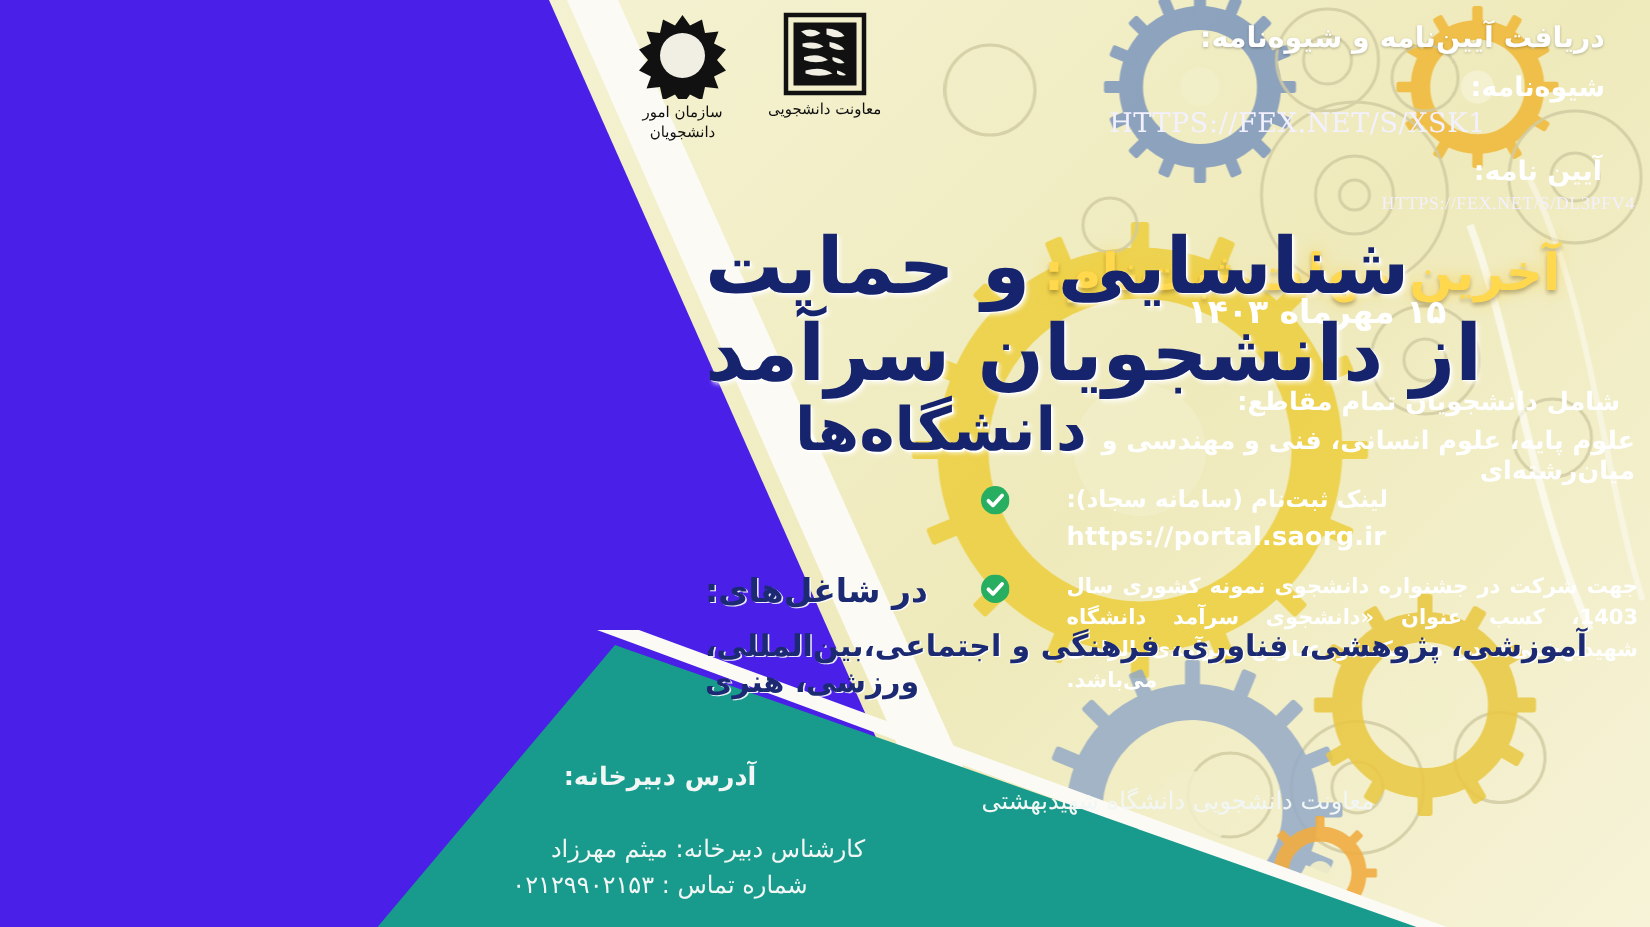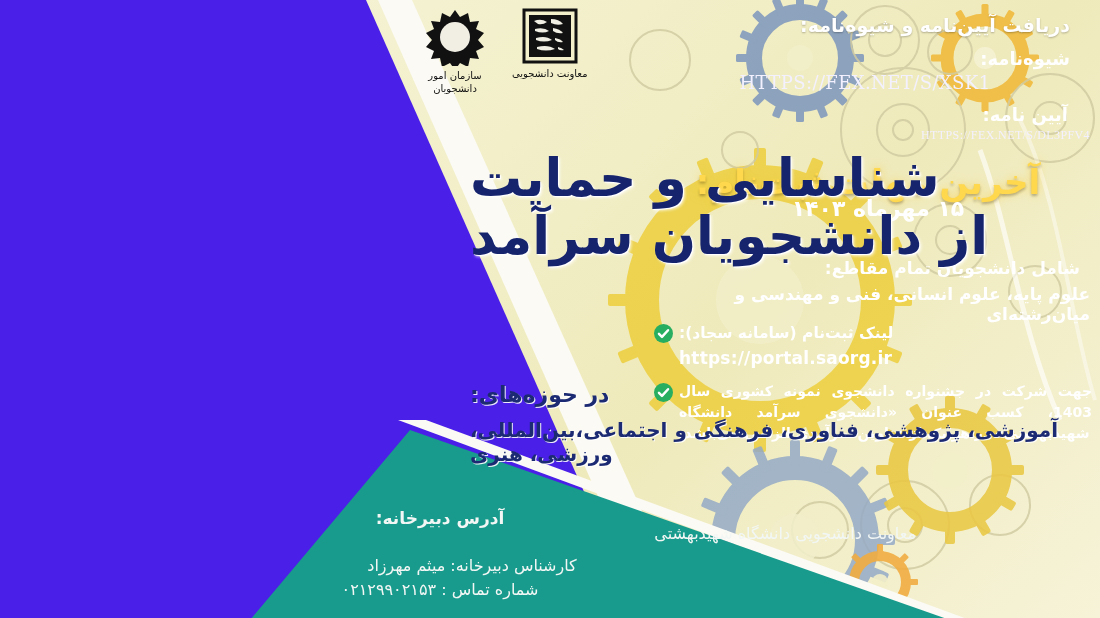--- a/index.html
+++ b/index.html
@@ -52,21 +52,21 @@
   .p-date{top:196px;right:22px;width:400px;text-align:center;color:#fff;font-size:22px;font-weight:bold;}
 
   .p-scope1{top:258px;right:20px;width:420px;text-align:right;color:#fff;font-size:17px;font-weight:bold;}
   .p-scope2{top:284px;right:10px;width:430px;text-align:right;color:#fff;font-size:17px;font-weight:bold;}
 
   .bullets{position:absolute;top:322px;right:8px;width:438px;}
   .bullet{display:flex;flex-direction:row-reverse;align-items:flex-start;gap:6px;margin-bottom:11px;}
   .bullet .chk{flex:0 0 auto;margin-top:2px;}
   .bullet .btxt{
     color:#fff;font-size:15.5px;font-weight:bold;line-height:1.42;
-    text-align:justify;text-align-last:left;direction:rtl;
+    text-align:justify;text-align-last:left;direction:rtl;margin-left:32px;
   }
   .bullet .btxt .url{
     display:block;text-align:center;direction:ltr;
     font-size:17px;letter-spacing:.2px;margin-top:2px;
   }
   .b2 .btxt{font-size:15px;}
   .b3 .btxt{font-size:14px;line-height:1.5;}
 
   
   .t-head{top:508px;left:0;width:880px;text-align:center;color:#f2f7f5;font-size:17px;font-weight:bold;}
@@ -339,23 +339,24 @@
   <div class="teal-panel"></div>
 
   <div class="tx t-head">آدرس دبیرخانه:</div>
   <div class="tx t-l1">معاونت دانشجویی دانشگاه شهیدبهشتی</div>
   <div class="tx t-l2">کارشناس دبیرخانه: میثم مهرزاد</div>
   <div class="tx t-l3">شماره تماس : ۰۲۱۲۹۹۰۲۱۵۳</div>
 
   <div class="title-wrap">
     <div class="title-line tl1">شناسایی و حمایت</div>
     <div class="title-line tl2">از دانشجویان سرآمد</div>
+    <div class="title-line tl3">دانشگاه‌ها</div>
   </div>
 
-  <div class="areas-label">در حوزه‌های:</div>
+  <div class="areas-label">در شاغل‌های:</div>
   <div class="areas-list">آموزشی، پژوهشی، فناوری، فرهنگی و اجتماعی،بین‌المللی، ورزشی، هنری</div>
 
   <div class="logos">
 
     <div class="logo">
       <svg width="56" height="56" viewBox="0 0 56 56">
         <rect x="2" y="2" width="52" height="52" fill="none" stroke="#111" stroke-width="3"></rect>
         <rect x="7" y="7" width="42" height="42" fill="#111"></rect>
         <g fill="#f1efe4">
           <path d="M12 13 q7 -3 13 1 q-4 3 -9 2 z"></path>

